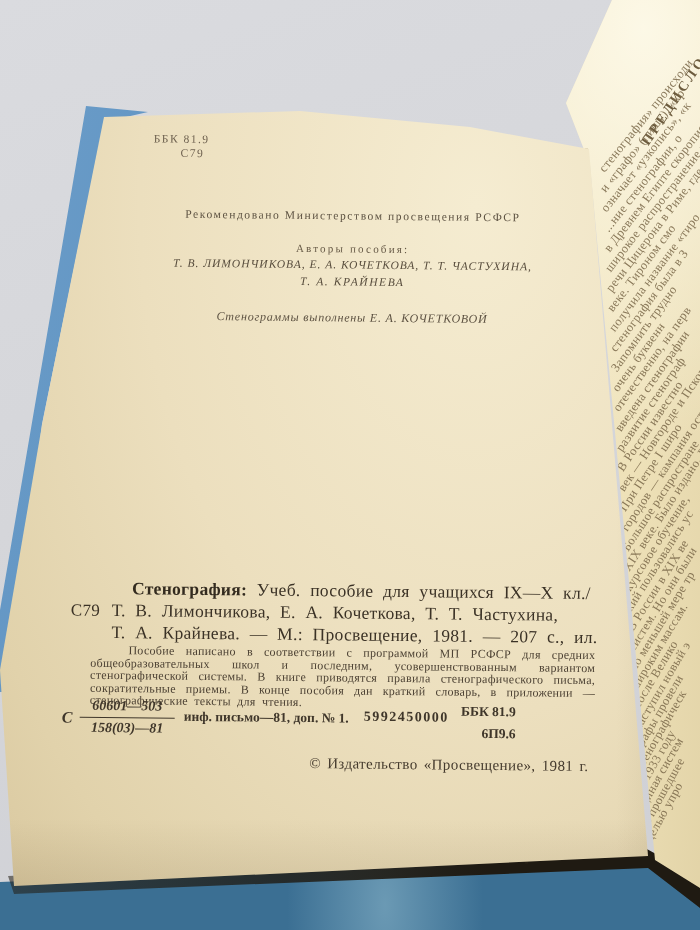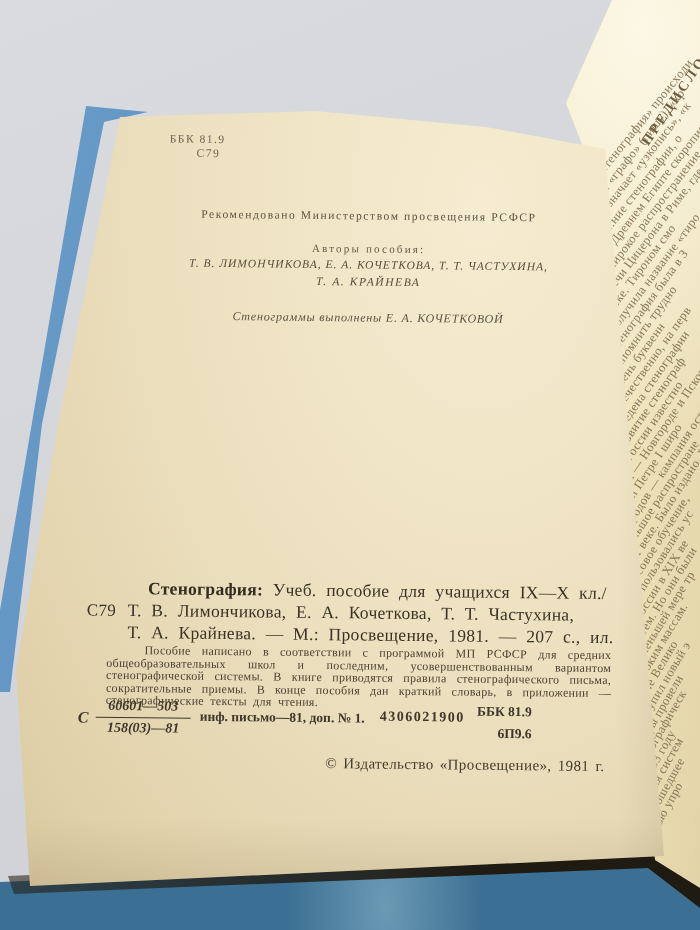--- a/index.html
+++ b/index.html
@@ -46,21 +46,20 @@
     transform:rotate(4.8deg);transform-origin:0 0;opacity:.5;
     background:linear-gradient(to bottom,#b7a67f,#6b5a3d 55%,#2e2619);
   }
   
   .left-page{
     clip-path:polygon(104px 117px,300px 111px,470px 127px,589px 149px,648px 856px,14px 886px,0px 670px,42px 425px);
     background:
       linear-gradient(to right,rgba(0,0,0,0) 88%,rgba(100,80,45,.16)),
       linear-gradient(to bottom,rgba(255,255,255,.12),rgba(0,0,0,0) 14%,rgba(0,0,0,0) 88%,rgba(90,70,40,.2)),
       radial-gradient(ellipse at 68% 22%,#f5ecd1,#ecdfbe 50%,#e1d2ab 82%,#d8c79e);
-    margin-left: 16px;
   }
   .lp-content{position:absolute;inset:0;transform:rotate(.6deg);transform-origin:300px 500px;color:#4a4034;}
   .abs{position:absolute;}
   .bbk-top{left:150px;top:133px;font-size:11.5px;letter-spacing:1.5px;color:#6f6250;line-height:14px;}
   .bbk-top .l2{margin-left:27px;}
   .rec{left:150px;top:209px;width:400px;text-align:center;font-size:11.5px;letter-spacing:1.6px;color:#5d5242;}
   .authors-label{left:150px;top:242px;width:400px;text-align:center;font-size:11px;letter-spacing:2.2px;color:#675a47;}
   .authors-1{left:135px;top:258px;width:430px;text-align:center;font-size:11.5px;font-style:italic;letter-spacing:1px;color:#584d3d;}
   .authors-2{left:135px;top:275px;width:430px;text-align:center;font-size:11.5px;font-style:italic;letter-spacing:1.6px;color:#584d3d;}
   .stenograms{left:150px;top:310px;width:400px;text-align:center;font-style:italic;font-size:12px;letter-spacing:.8px;color:#5d5242;}
@@ -158,21 +157,21 @@
       <div class="abs entry entry-l3">Т. А. Крайнева. — М.: Просвещение, 1981. — 207 с., ил.</div>
 
       <div class="abs annotation">Пособие написано в соответствии с программой МП РСФСР для средних общеобразовательных школ и последним, усовершенствованным вариантом стенографической системы. В книге приводятся правила стенографического письма, сократительные приемы. В конце пособия дан краткий словарь, в приложении — стенографические тексты для чтения.</div>
 
       <div class="abs cat-prefix">С</div>
       <div class="abs cat-frac">
         <div class="num">60601—503</div>
         <div>158(03)—81</div>
       </div>
       <div class="abs catalog cat-info">инф. письмо—81, доп. № 1.</div>
-      <div class="abs catalog cat-number">4306021900</div>
+      <div class="abs catalog cat-number">5992450000</div>
       <div class="abs catalog cat-bbk">
         <div>ББК 81.9</div>
         <div>6П9.6</div>
       </div>
 
       <div class="abs copyright">© Издательство «Просвещение», 1981 г.</div>
 
     </div>
   </div>
 

